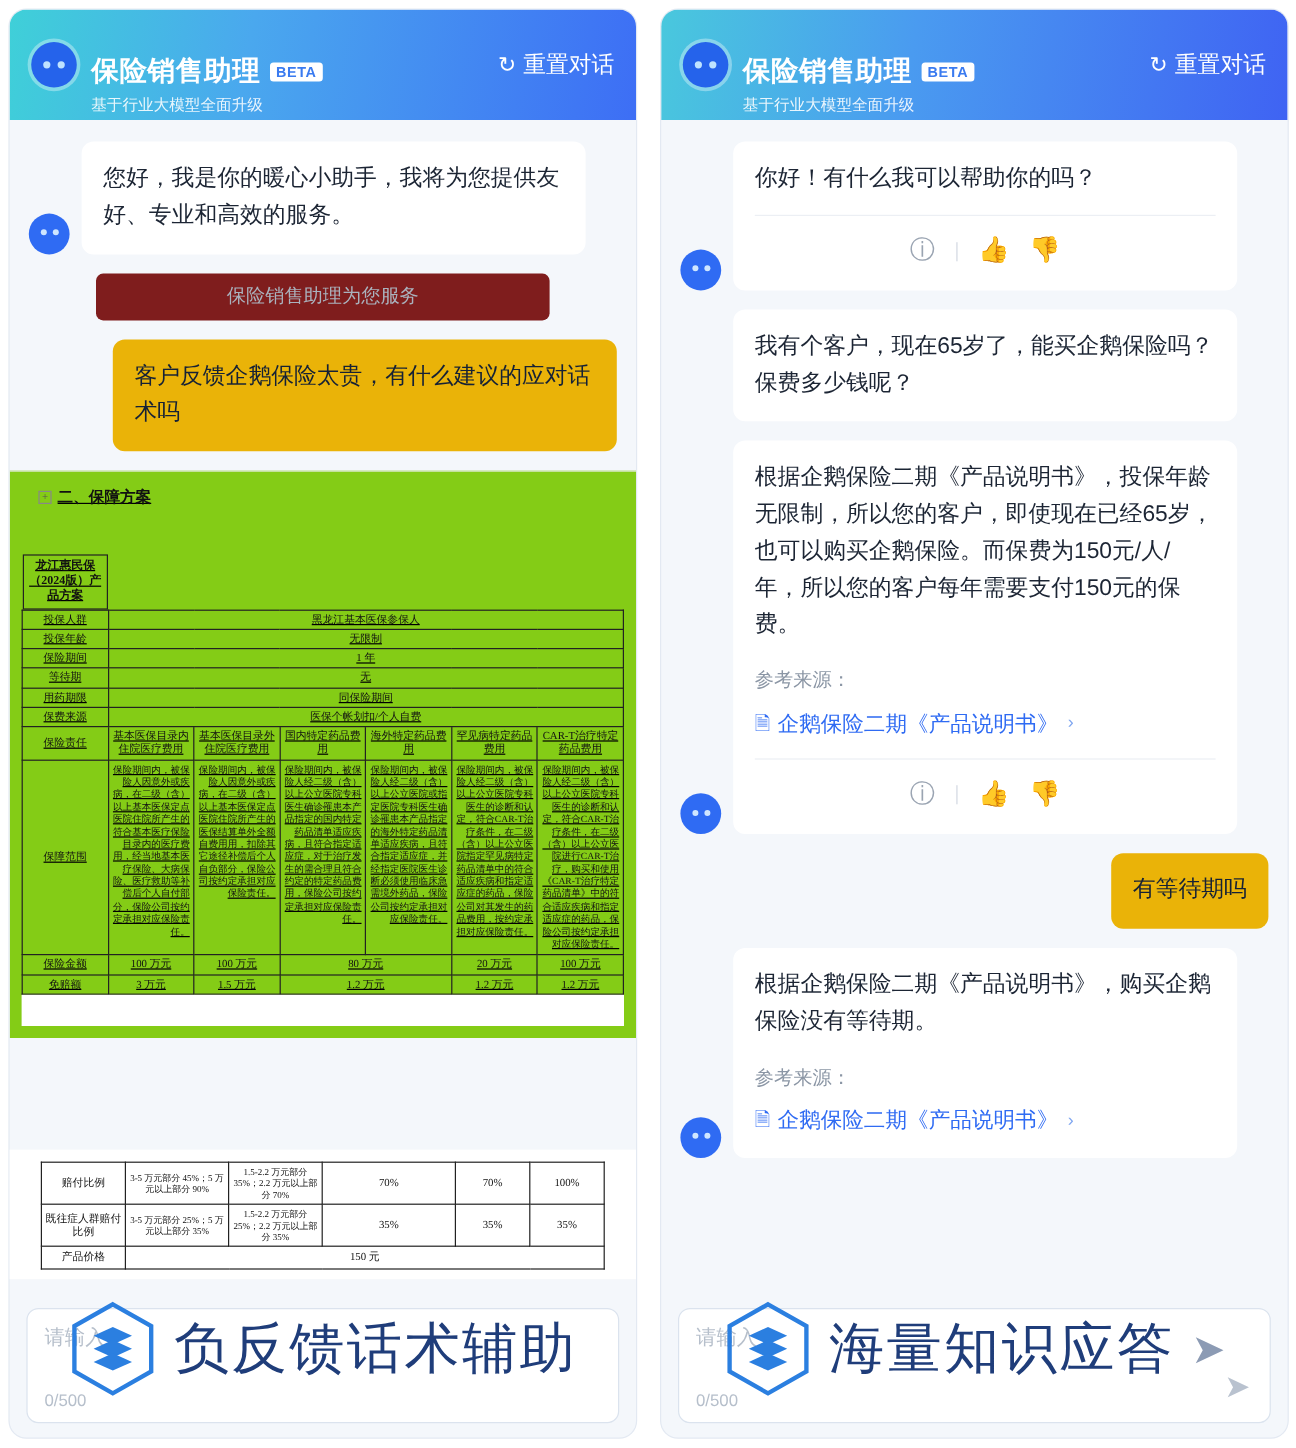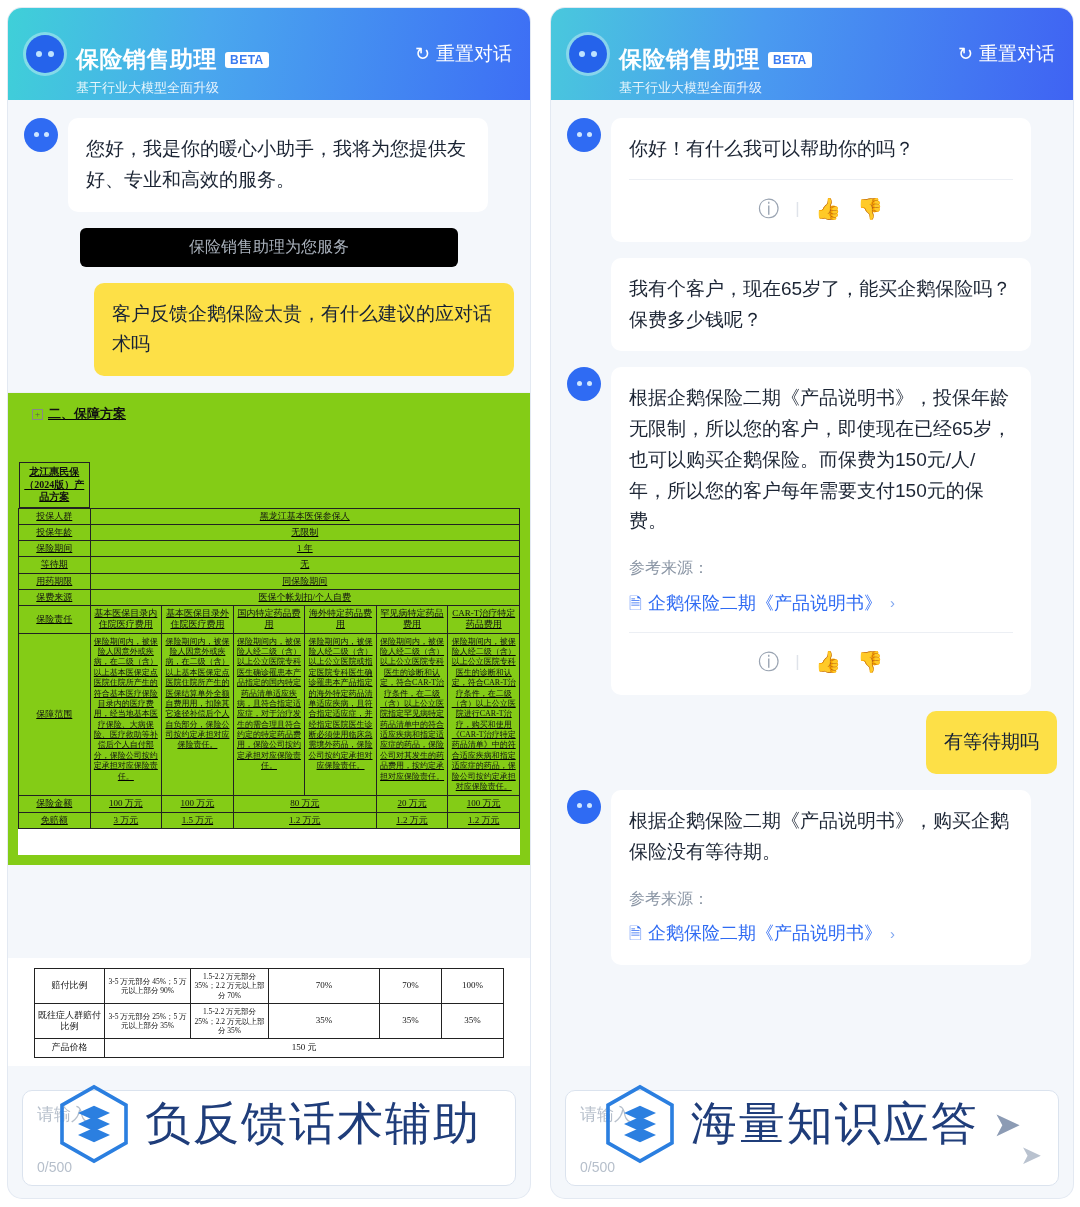--- a/index.html
+++ b/index.html
@@ -75,61 +75,61 @@
   }
   .reset-btn .ic { font-size: 18px; }
 
   
   .chat-body {
     position: relative;
     height: calc(100% - 92px);
     padding: 18px 16px 0 16px;
     overflow: hidden;
   }
-  .msg-row { display: flex; margin-bottom: 16px; }
+  .msg-row { display: flex; margin-bottom: 16px; align-items: flex-end; }
   .msg-row.user { justify-content: flex-end; }
   .bot-avatar {
     width: 34px; height: 34px; border-radius: 50%;
     background: #2f6bf3;
     display: flex; align-items: center; justify-content: center;
     margin-right: 10px; flex: none;
   }
   .bot-avatar .eyes { width: 15px; height: 7px; display:flex; justify-content: space-between; }
   .bot-avatar .eyes i { width: 5px; height: 5px; border-radius: 50%; background: #cfe6ff; display:block; }
   .bubble {
     background: #ffffff;
     border-radius: 10px;
     padding: 16px 18px;
     font-size: 19px;
     line-height: 1.62;
     color: #1c2534;
     max-width: 420px;
   }
   .bubble.user {
-    background: #fde047;
+    background: #eab308;
     color: #152136;
   }
 
   .feedback-row {
     display: flex; align-items: center; justify-content: center;
     gap: 16px;
     border-top: 1px solid #eceff4;
     margin-top: 14px;
     padding-top: 12px;
     color: #9aa4b2;
     font-size: 21px;
   }
   .feedback-row .sep { color: #dfe3ea; font-size: 17px; }
   .feedback-row .fb { cursor: pointer; }
 
   .service-pill {
     text-align: center;
     color: #aab2bd;
     font-size: 16px;
-    background: #000000;
+    background: #7f1d1d;
     border-radius: 6px;
     padding: 9px 0;
     margin: 0 56px 16px 56px;
   }
 
   .ref-block { margin-top: 18px; font-size: 16px; color: #8b96a5; }
   .ref-link {
     margin-top: 8px;
     color: #2f6bf3;
     font-size: 18px;
@@ -171,21 +171,21 @@
     padding: 2px 2px;
     text-align: center;
     vertical-align: middle;
     line-height: 1.25;
   }
   table.doc-table td.label { width: 64px; }
   table.doc-table tr.title-row td {
     font-weight: bold; font-size: 10px; padding: 3px 0;
   }
   table.doc-table td.long {
-    text-align: center;
+    text-align: right;
     font-size: 8px;
     line-height: 1.3;
     padding: 3px 3px;
     vertical-align: top;
   }
   .doc-gap { height: 26px; background: #ffffff; }
 
   
   .doc-card2 {
     position: absolute;

